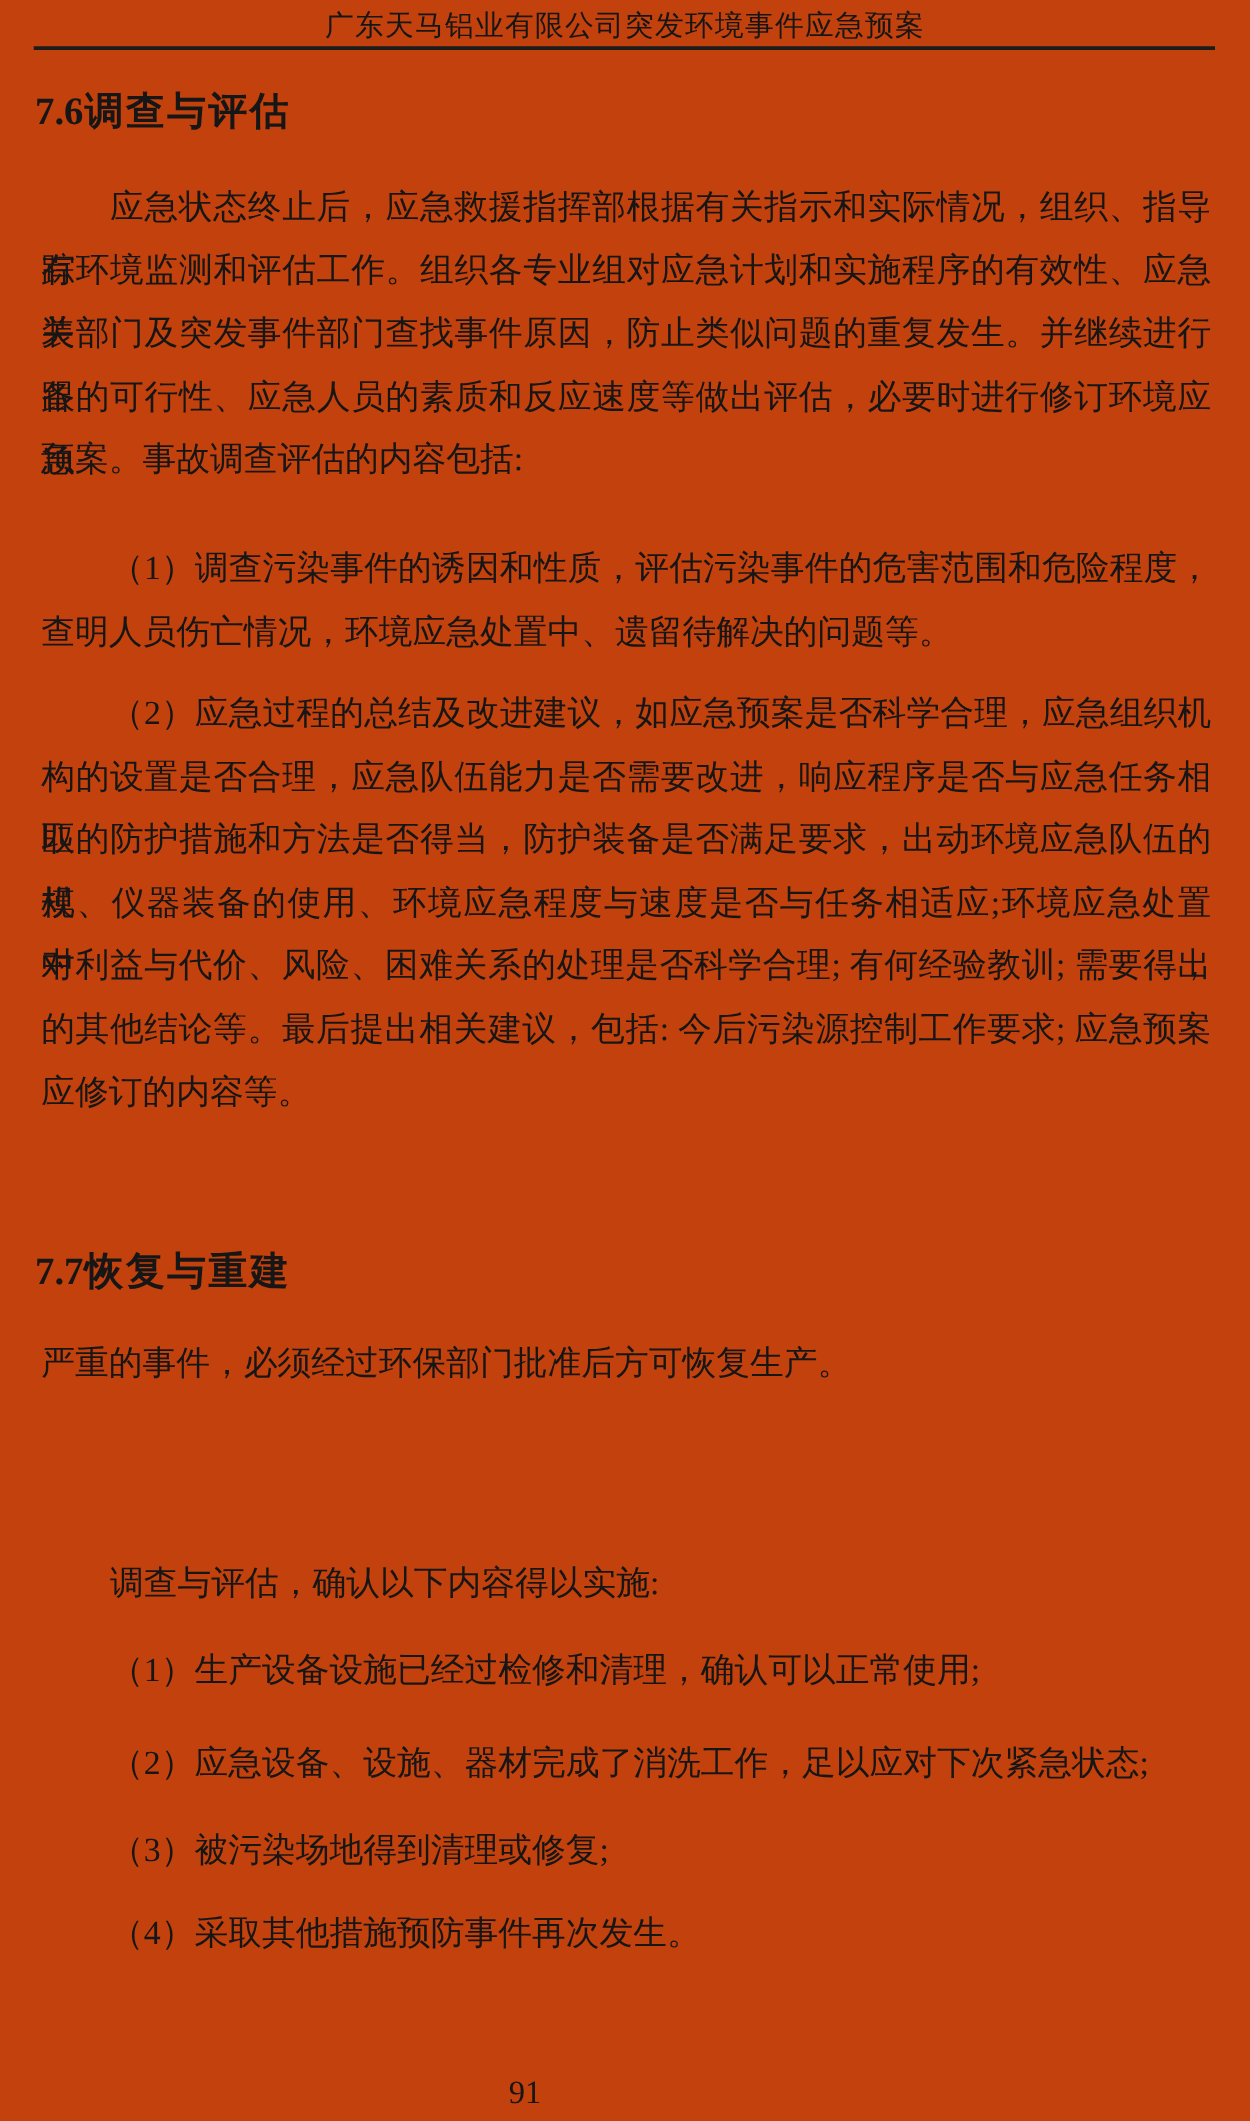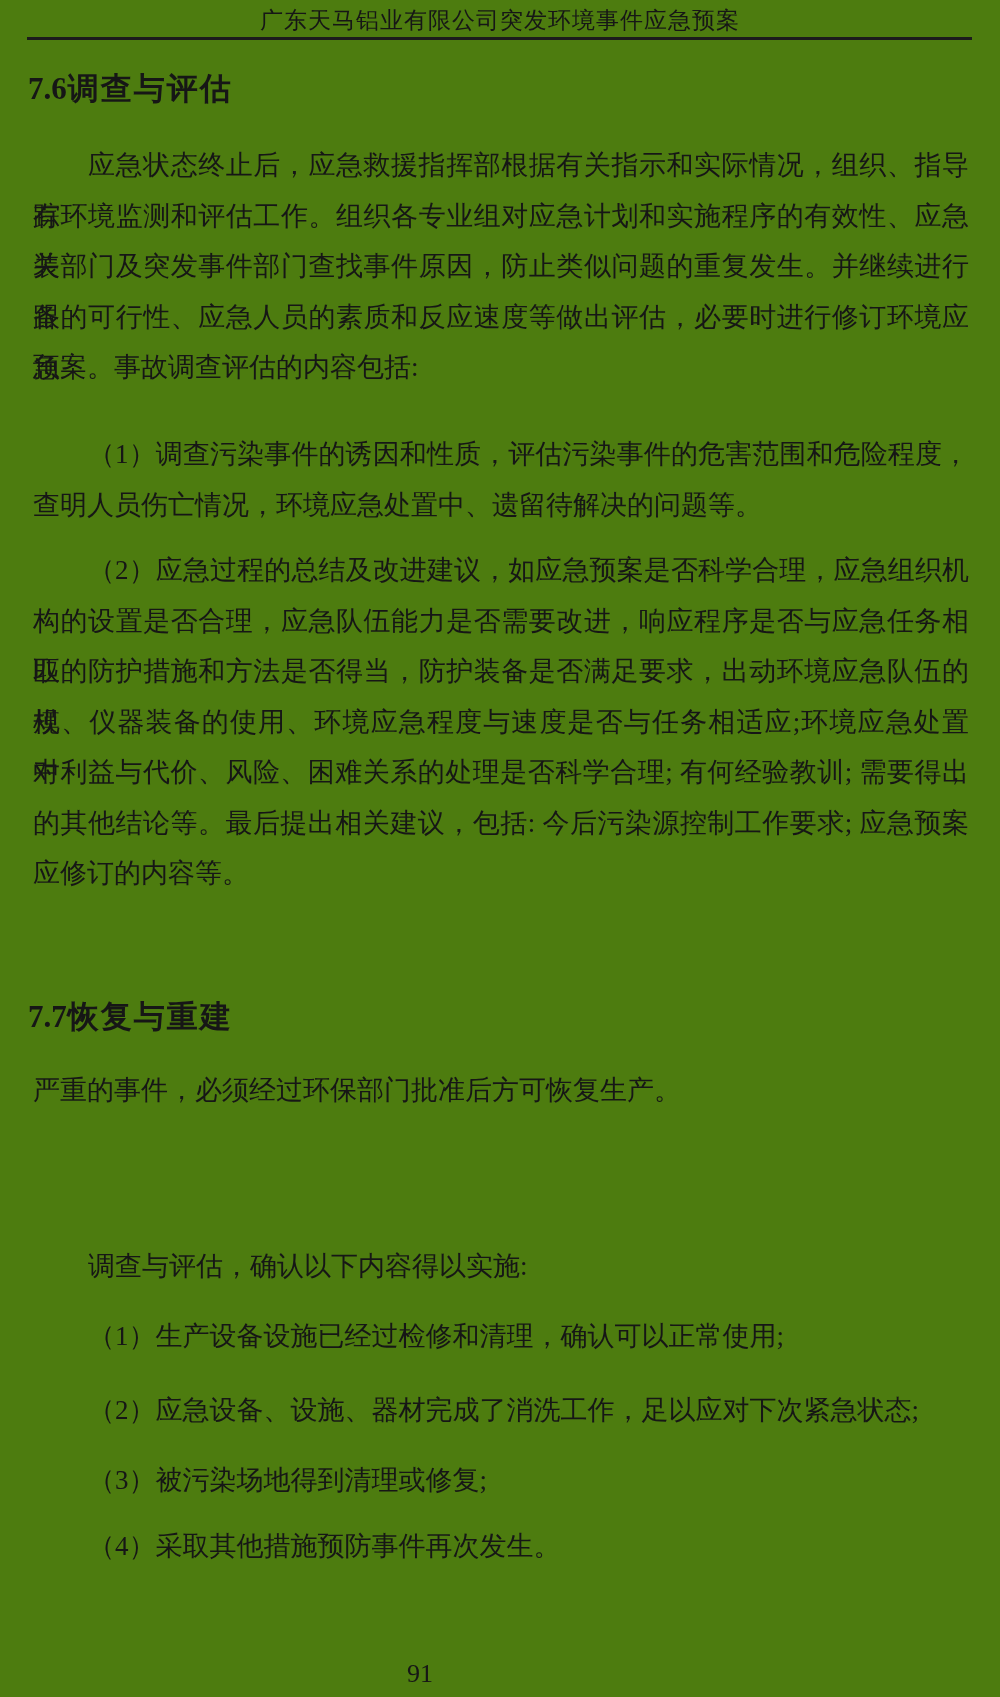--- a/index.html
+++ b/index.html
@@ -1,20 +1,20 @@
 <!DOCTYPE html>
 <html><head>
 <meta charset="utf-8">
 <style>
   html,body { margin:0; padding:0; background:#e8e8e8; }
   .page {
     position:relative;
     width:1000px; height:1697px;
     margin:0 auto;
-    background:#4d7c0f;
+    background:#c2410c;
     color:#161616;
     font-family:"Liberation Serif","DejaVu Serif",serif;
     overflow:hidden;
   }
   .hdr {
     position:absolute; top:8px; left:0; width:1000px;
     text-align:center;
     font-size:23px; line-height:26px;
     letter-spacing:1px;
     white-space:nowrap;

